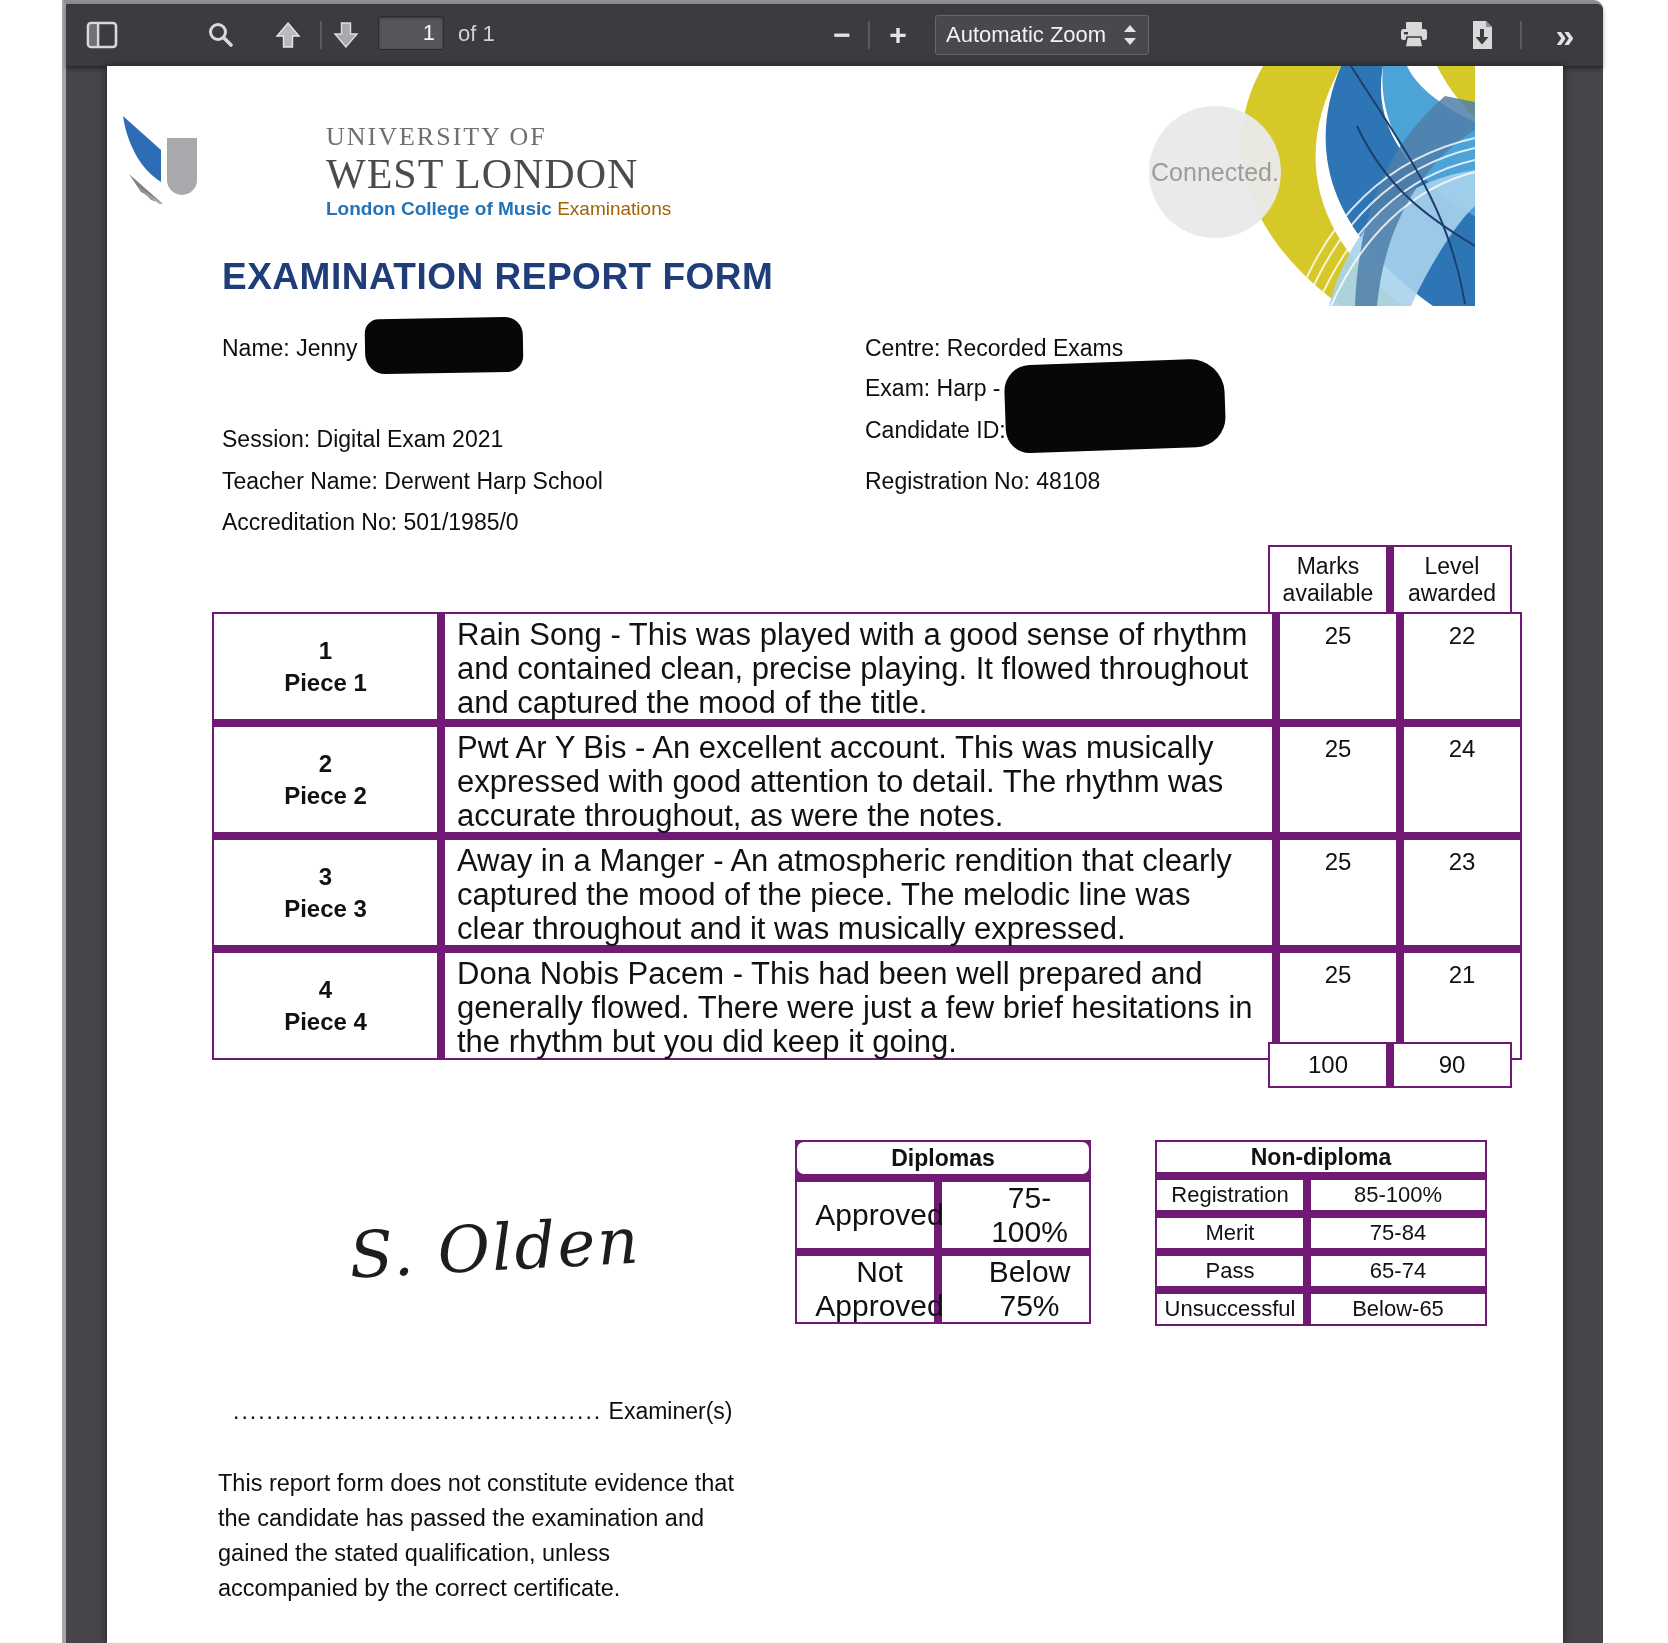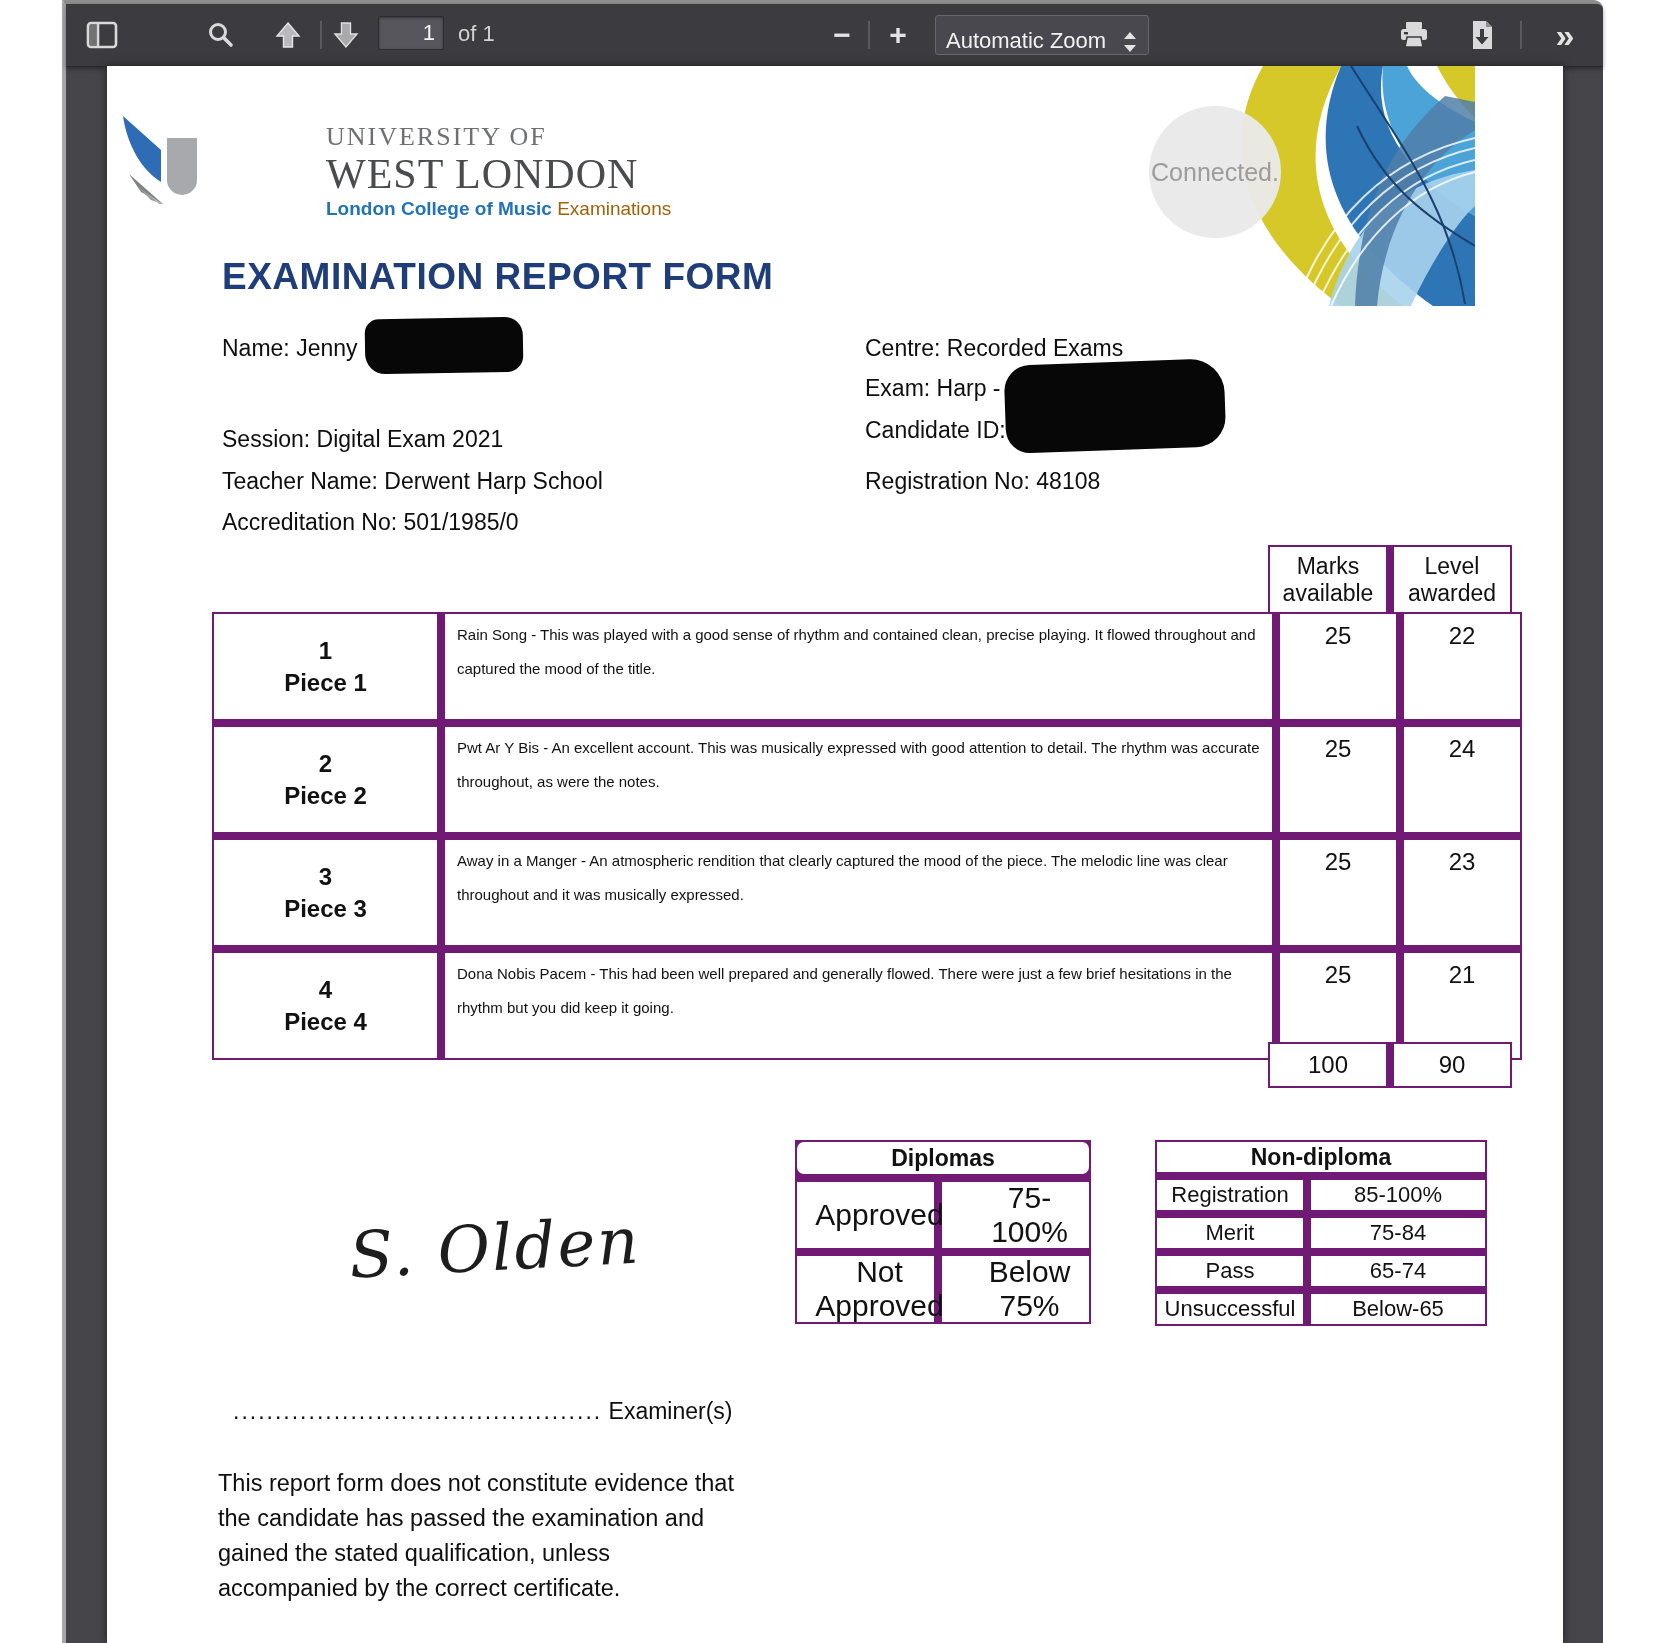--- a/index.html
+++ b/index.html
@@ -28,21 +28,21 @@
   .page-input{
     position:absolute;left:312px;top:12px;width:66px;height:34px;box-sizing:border-box;
     background:#56565c;border:1px solid #2c2c30;border-radius:2px;
     box-shadow:inset 0 1px 3px rgba(0,0,0,.4);color:#f5f5f5;font-size:22px;
     text-align:right;padding:0 8px;font-family:"Liberation Sans",sans-serif;
   }
   .page-of{position:absolute;left:392px;top:17px;color:#d2d2d2;font-size:22px;}
   .zoom-select{
     position:absolute;left:869px;top:11px;width:214px;height:40px;box-sizing:border-box;
     background:#48484e;border:1px solid #66666c;border-radius:3px;display:flex;
-    align-items:flex-end;justify-content:space-between;padding:0 10px;cursor:pointer;
+    align-items:center;justify-content:space-between;padding:0 10px;cursor:pointer;
   }
   .zoom-select span{color:#f2f2f2;font-size:22px;}
   
   .page{
     position:absolute;left:107px;top:66px;width:1456px;height:1577px;background:#fff;
     box-shadow:0 0 8px rgba(0,0,0,.5);color:#111;
   }
   .abs{position:absolute;}
   .fline{position:absolute;font-size:23px;color:#0e0e0e;white-space:nowrap;}
   .redact{position:absolute;background:#070707;}
@@ -63,21 +63,21 @@
     background:rgba(233,233,233,.96);display:flex;align-items:center;justify-content:center;
     z-index:3;
   }
   .connected span{color:#9c9c9c;font-size:25px;}
   
   .grid{position:absolute;background:#701a75;display:grid;padding:2px;gap:8px;box-sizing:border-box;}
   .cell{background:#fff;display:flex;align-items:center;justify-content:center;text-align:center;}
   .cell.head{font-weight:bold;}
   .cell.span2{grid-column:1 / -1;}
   .comment-cell{justify-content:flex-start;align-items:flex-start;text-align:left;
-    padding:4px 12px 16px 12px;font-size:15px;line-height:34px;}
+    padding:4px 12px 16px 12px;font-size:31px;line-height:34px;}
   .piece-cell{flex-direction:column;font-weight:bold;font-size:24px;line-height:32px;}
   .mark-cell{align-items:flex-start;padding-top:8px;font-size:24px;}
   .mh-cell{font-size:23px;line-height:27px;}
   .dip-cell{font-size:30px;padding-left:28px;}
   .nd-cell{font-size:22px;}
   
   .sig{position:absolute;left:230px;top:1118px;width:320px;height:120px;}
   .examiner{position:absolute;left:126px;top:1332px;font-size:23px;color:#0e0e0e;white-space:nowrap;}
   .examiner .dots{letter-spacing:2px;}
   .disclaimer{position:absolute;left:111px;top:1400px;font-size:23.5px;line-height:35px;color:#0e0e0e;}

